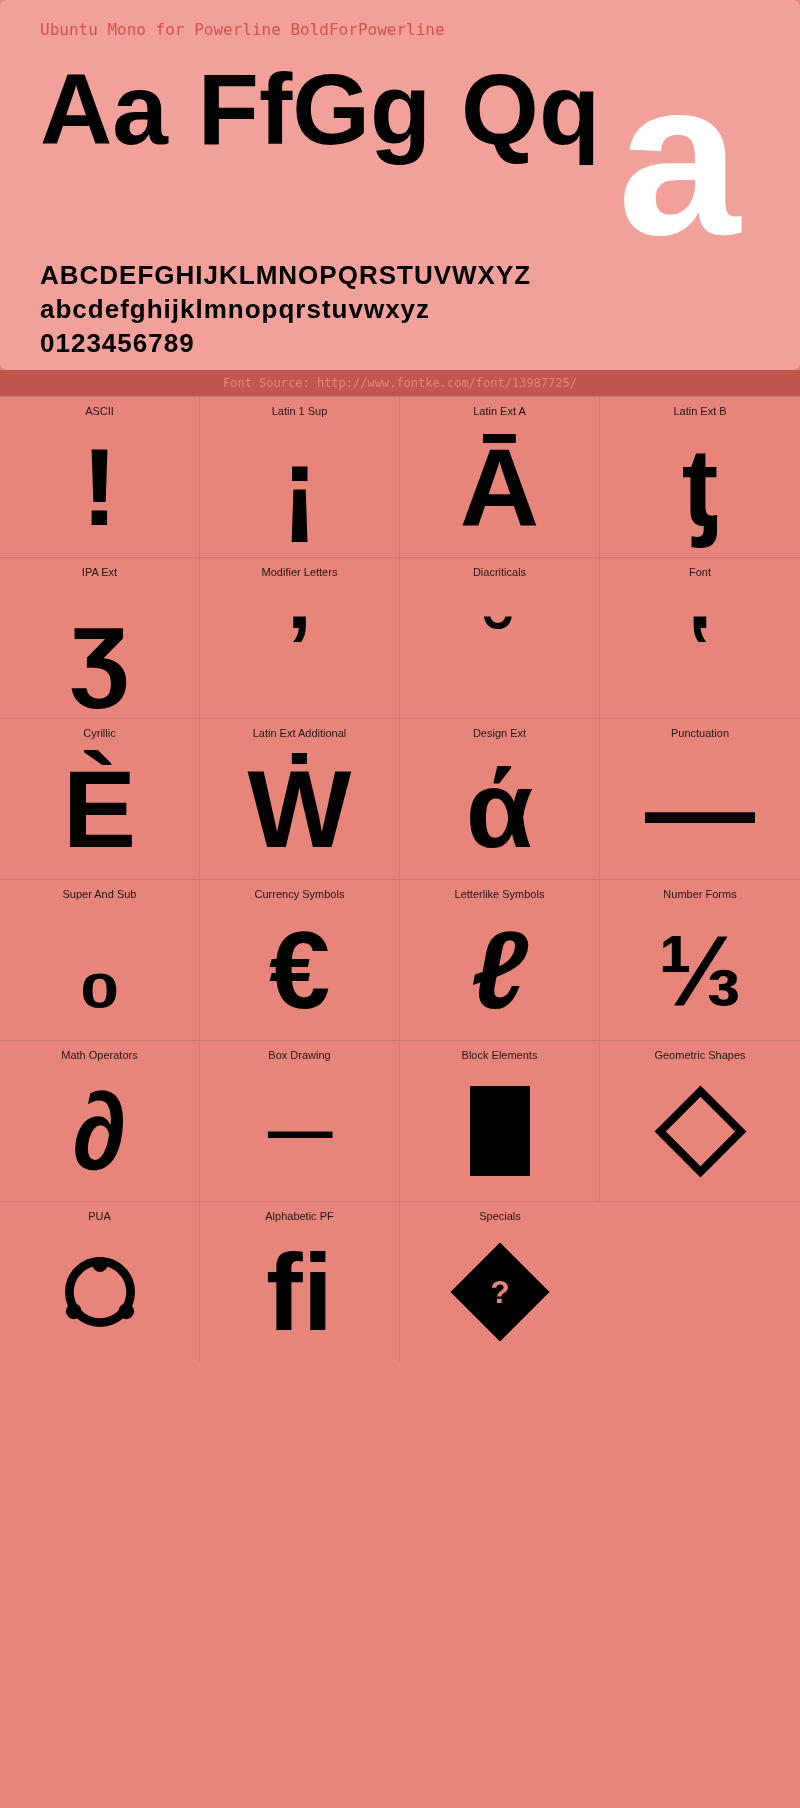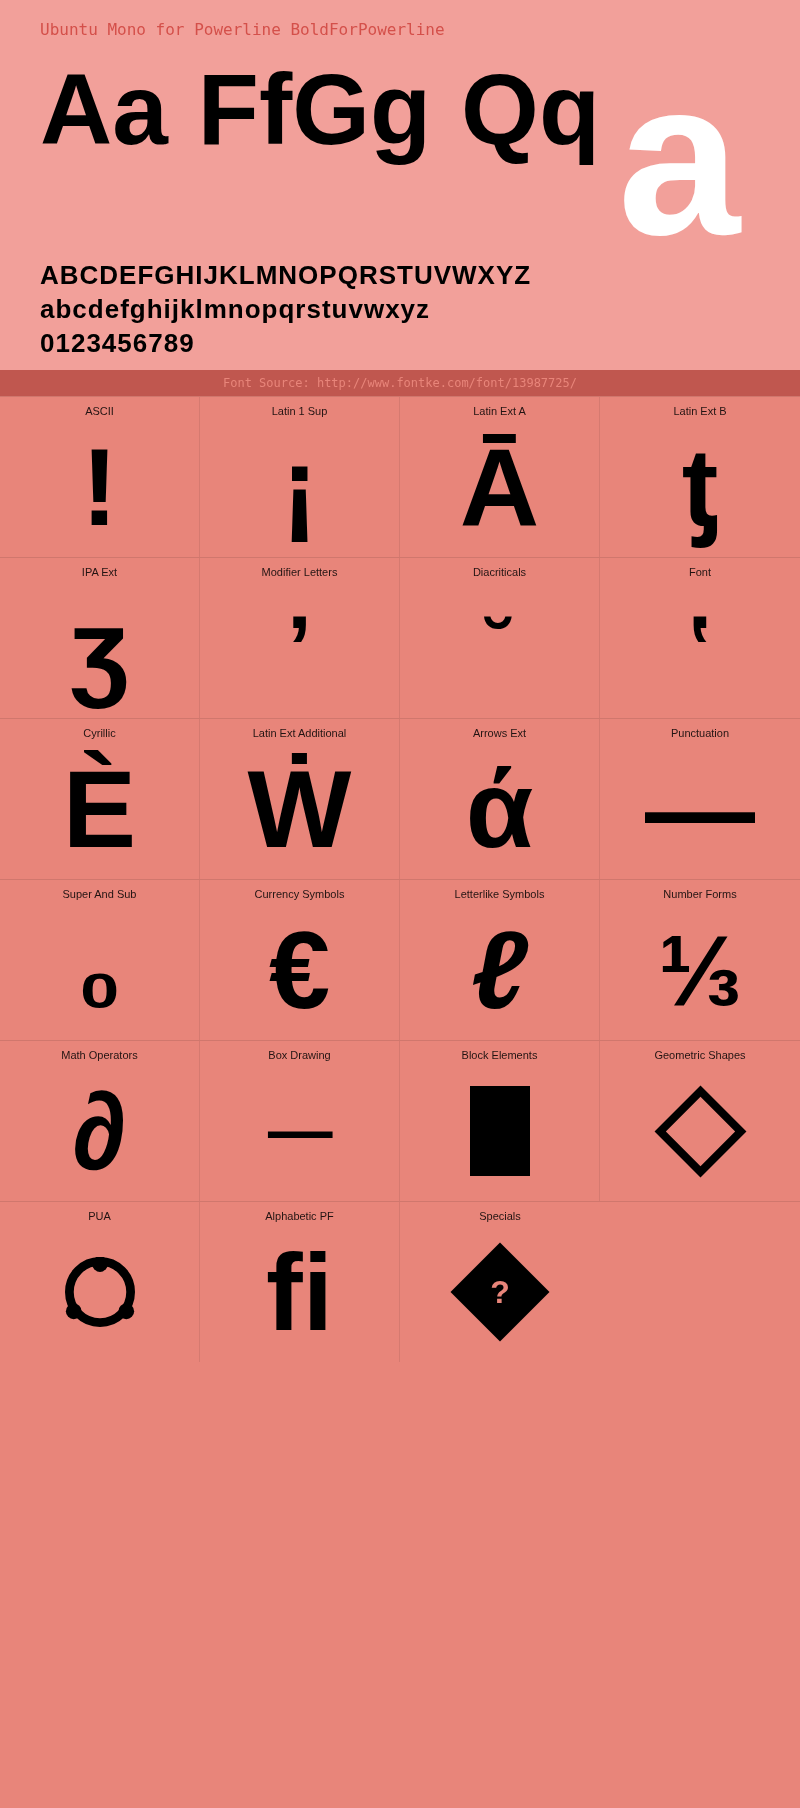--- a/index.html
+++ b/index.html
@@ -6,20 +6,21 @@
     body {
       width: 800px;
       background: #e8857a;
       font-family: sans-serif;
     }
 
     
     .top-section {
       background: #f2a09a;
       padding: 20px 40px 10px 40px;
+      border-radius: 7px;
     }
     .font-title {
       color: #d4504a;
       font-family: monospace;
       font-size: 16px;
       margin-bottom: 20px;
     }
     .glyph-row {
       display: flex;
       gap: 30px;
@@ -250,21 +251,21 @@
   <div class="grid-row">
     <div class="grid-cell">
       <span class="cell-label">Cyrillic</span>
       <span class="cell-glyph large">È</span>
     </div>
     <div class="grid-cell">
       <span class="cell-label">Latin Ext Additional</span>
       <span class="cell-glyph large">Ẇ</span>
     </div>
     <div class="grid-cell">
-      <span class="cell-label">Arrows Ext</span>
+      <span class="cell-label">Design Ext</span>
       <span class="cell-glyph large">ά</span>
     </div>
     <div class="grid-cell">
       <span class="cell-label">Punctuation</span>
       <span class="cell-glyph large">—</span>
     </div>
   </div>
 
   <div class="grid-row">
     <div class="grid-cell">

